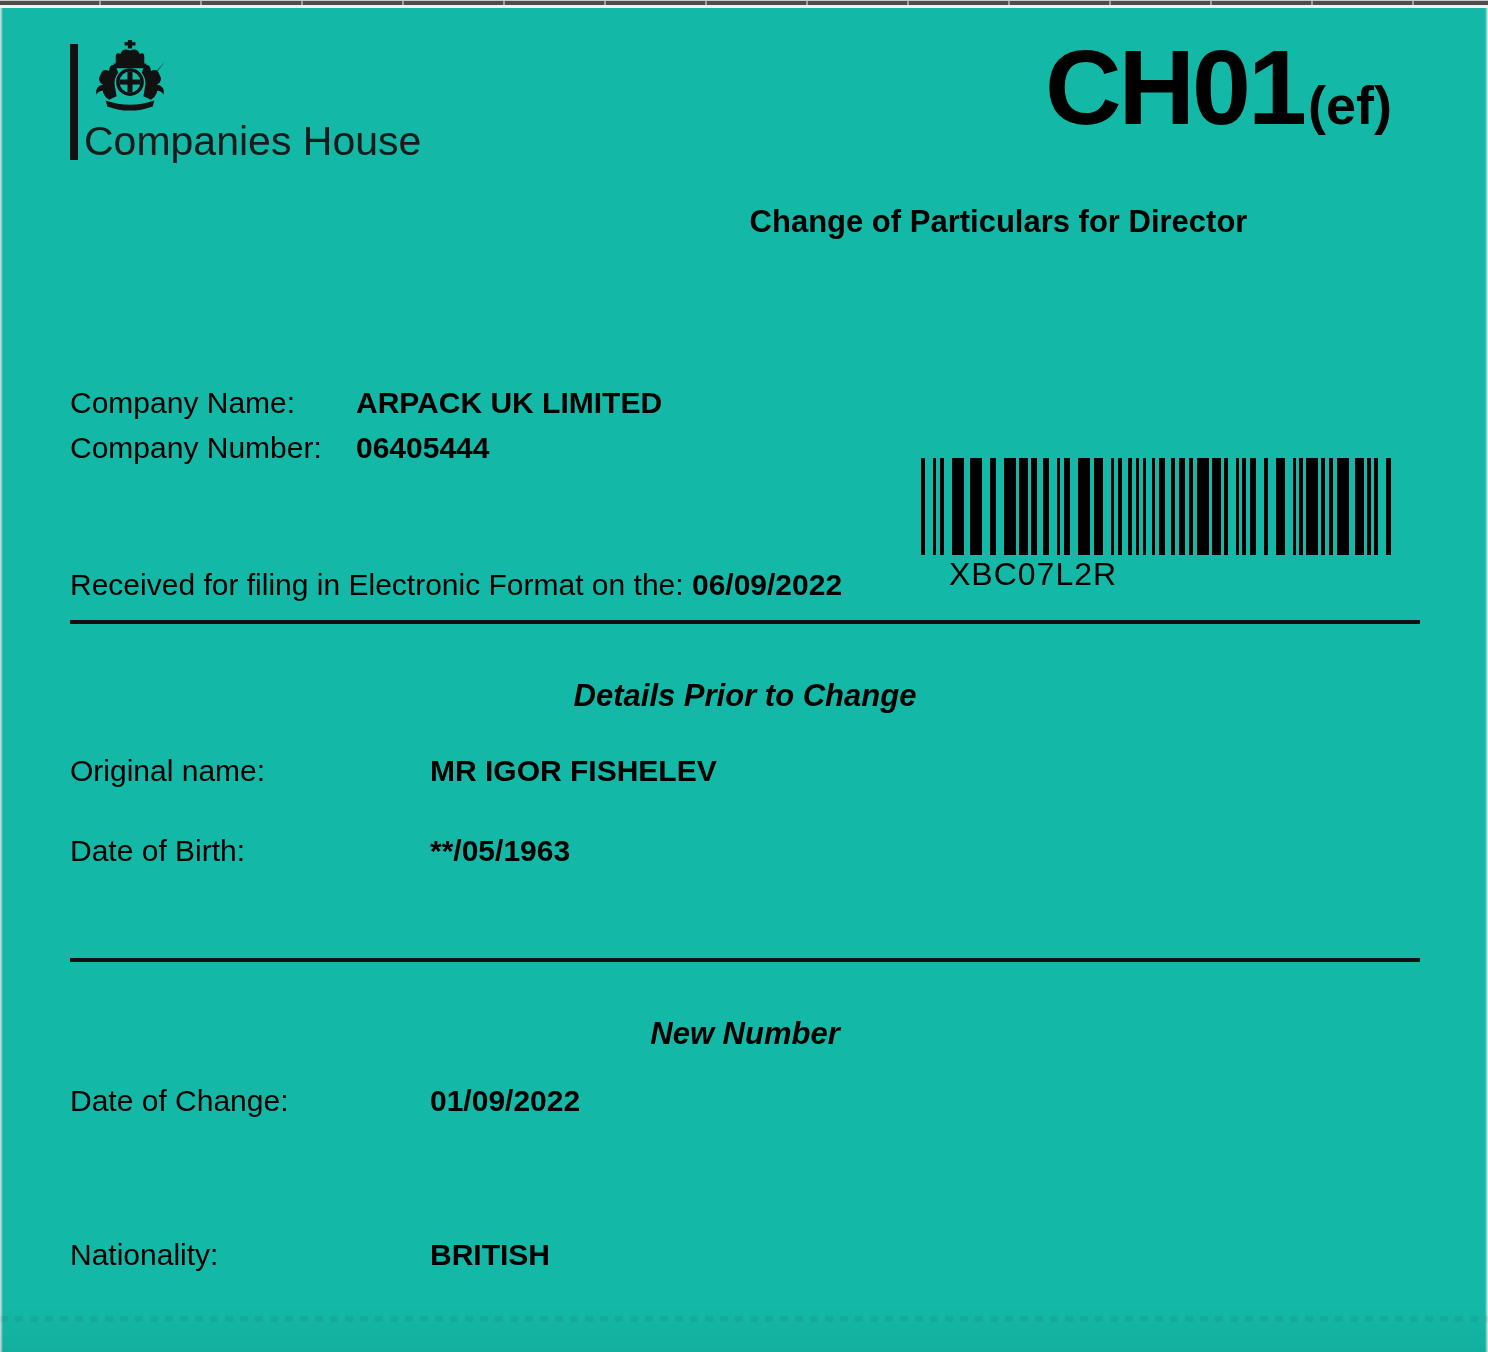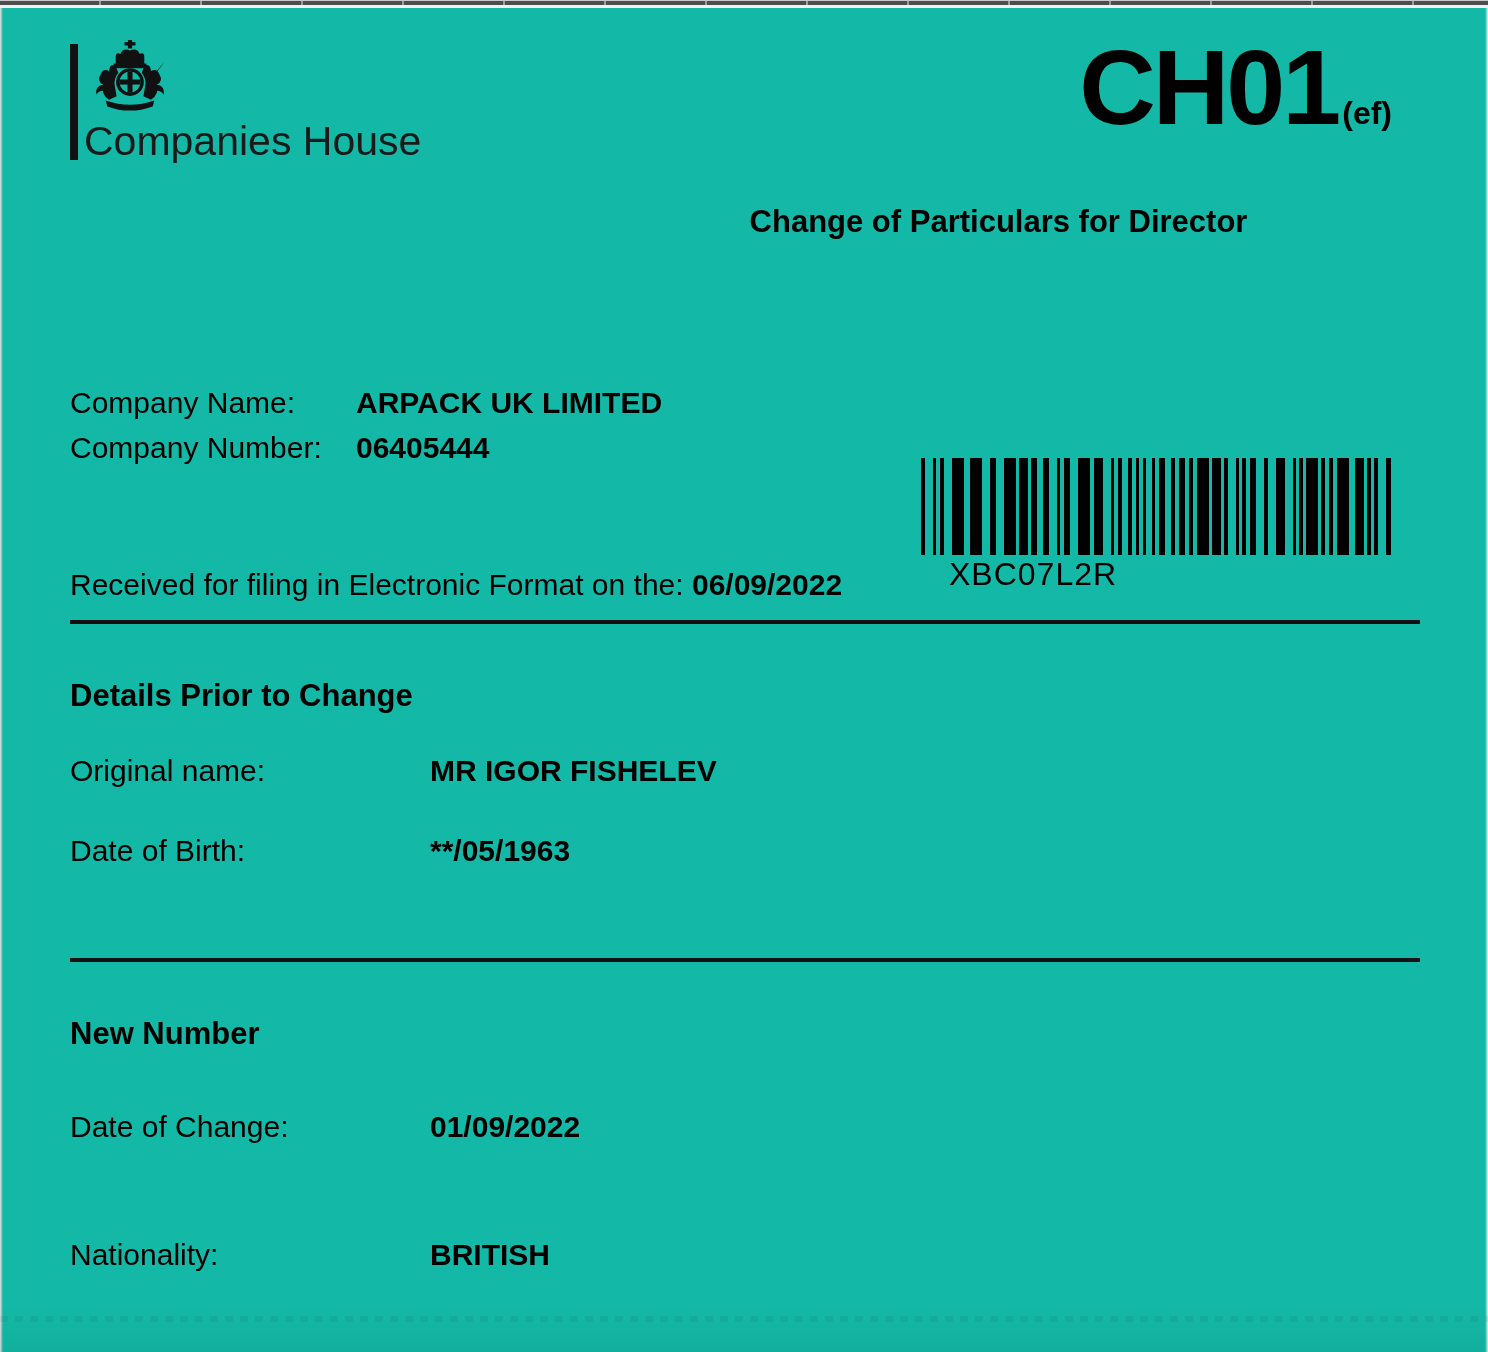--- a/index.html
+++ b/index.html
@@ -41,21 +41,21 @@
     position:absolute;left:84px;top:118px;
     font-size:41px;color:#1a1a1a;letter-spacing:0px;white-space:nowrap;
   }
 
   
   .form-code{
     position:absolute;top:34px;right:96px;
     font-weight:bold;font-size:106px;line-height:1.0;letter-spacing:-3px;
     white-space:nowrap;
   }
-  .form-code .suffix{font-size:32px;letter-spacing:0;margin-left:4px;}
+  .form-code .suffix{font-size:54px;letter-spacing:0;margin-left:4px;}
 
   
   .title-box{
     position:absolute;left:601px;top:184px;width:795px;height:75px;
     box-sizing:border-box;border:3px solid #14b8a6;
     display:flex;align-items:center;justify-content:center;
     font-weight:bold;font-size:31px;
   }
 
   
@@ -72,22 +72,22 @@
   .barcode-label{
     position:absolute;left:921px;top:556px;
     font-family:Liberation Sans, sans-serif;font-size:32px;letter-spacing:1px;margin-left:28px;
   }
 
   .hr{position:absolute;left:70px;width:1350px;height:4px;background:#101010;}
   .hr1{top:620px;}
   .hr2{top:958px;}
 
   .section-heading{
-    position:absolute;left:70px;width:1350px;
-    font-weight:bold;font-size:31px;
+    position:absolute;left:70px;width:1350px;text-align:center;
+    font-weight:bold;font-size:31px;font-style:italic;
   }
   .heading-prior{top:678px;}
   .heading-new{top:1016px;}
 
   .note-line{position:absolute;left:70px;top:1166px;font-size:30px;white-space:nowrap;}
 </style>
 </head>
 <body>
 
 <div class="stage">
@@ -194,21 +194,21 @@
     <span class="lbl lbl-wide">Original name:</span><span class="val">MR IGOR FISHELEV</span>
   </div>
   <div class="row" style="top:834px">
     <span class="lbl lbl-wide">Date of Birth:</span><span class="val">**/05/1963</span>
   </div>
 
   <div class="hr hr2"></div>
 
   <div class="section-heading heading-new">New Number</div>
 
-  <div class="row" style="top:1110px">
+  <div class="row" style="top:1084px">
     <span class="lbl lbl-wide">Date of Change:</span><span class="val">01/09/2022</span>
   </div>
 
 
   <div class="row" style="top:1238px">
     <span class="lbl lbl-wide">Nationality:</span><span class="val">BRITISH</span>
   </div>
 
   <div class="bottom-dots"></div>
   <div class="bottom-fade"></div>

